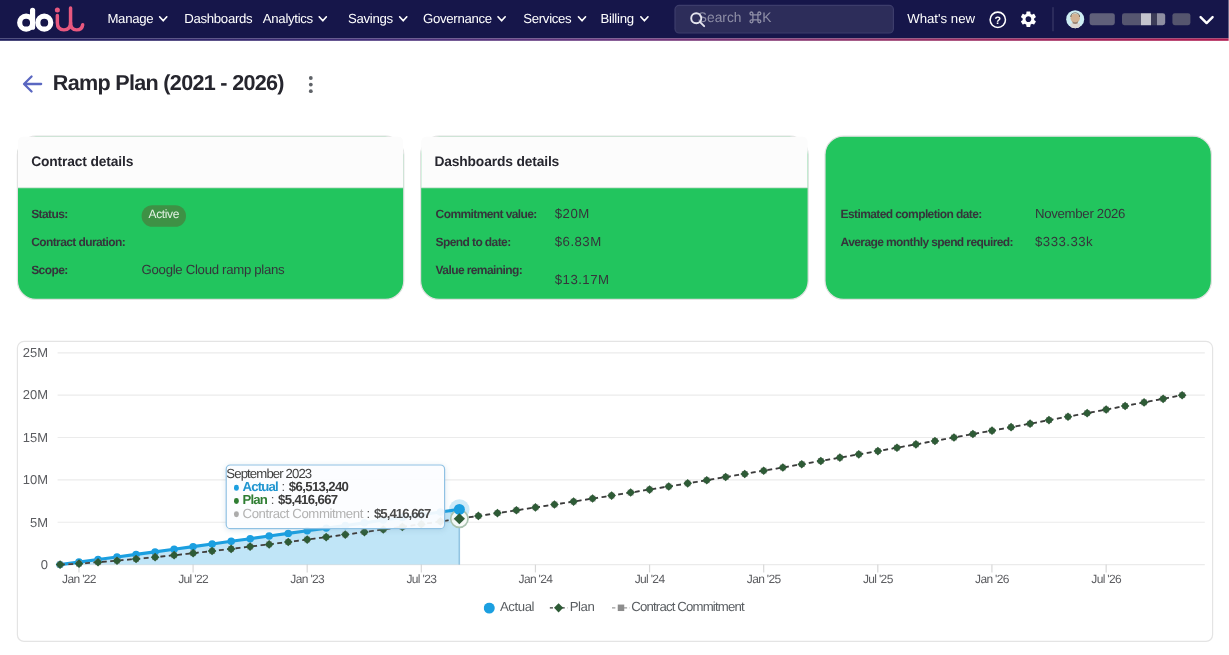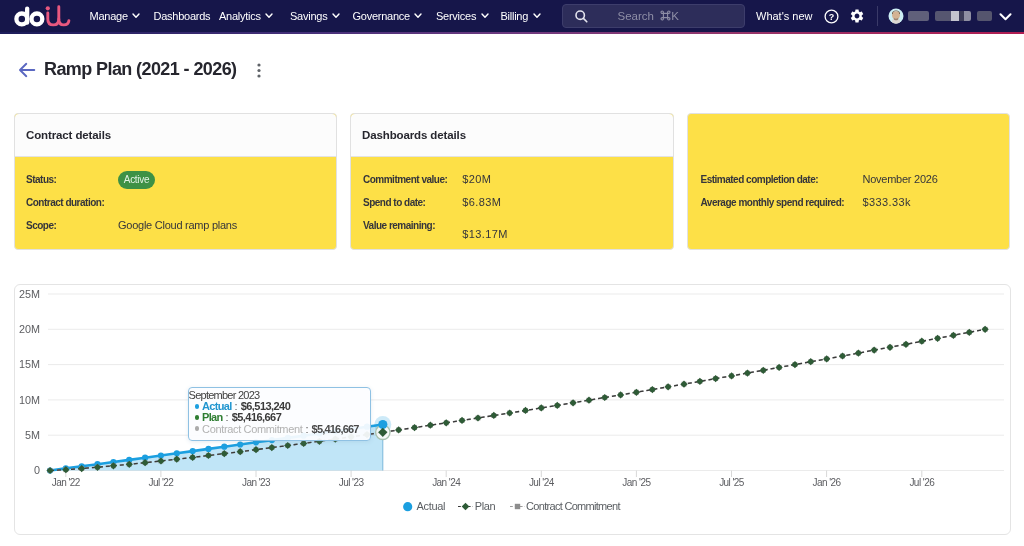--- a/index.html
+++ b/index.html
@@ -3,25 +3,25 @@
 * { margin:0; padding:0; box-sizing:border-box; }
 html,body { width:1024px; height:546px; background:#fff; font-family:"Liberation Sans",sans-serif; overflow:hidden; position:relative; }
 .hdr { position:absolute; left:0; top:0; width:1024px; height:32px; background:#16164a; }
 .grad { position:absolute; left:0; top:32px; width:1024px; height:2px;
   background:linear-gradient(90deg,#1c1c5a 0%,#45307a 30%,#6d3a80 50%,#95356a 72%,#b01c51 100%); }
 .nav { position:absolute; top:0; height:32px; display:flex; align-items:center; color:#fff;
   font-size:11px; font-weight:500; letter-spacing:-0.25px; white-space:nowrap; }
 .nav svg { margin-left:4.5px; }
 .sbox { position:absolute; left:561.5px; top:3.5px; width:183.5px; height:24px; background:#2d2d5a;
   border:1px solid #3d3d6b; border-radius:4px; display:flex; align-items:center; }
-.ph { color:#8e8ea6; font-size:11.5px; margin-left:55px; }
+.ph { color:#8e8ea6; font-size:11.5px; margin-left:19px; }
 .ph svg { vertical-align:-1.5px; margin:0 0.5px 0 2.5px; }
 .title { position:absolute; left:44px; top:59px; font-size:18px; font-weight:700; color:#26262e;
   letter-spacing:-0.59px; line-height:21px; white-space:pre; }
-.card { position:absolute; top:113px; height:137px; border:1px solid #e1e1e1; border-radius:4px; background:#fde047; }
+.card { position:absolute; top:113px; height:137px; border:1px solid #e1e1e1; border-radius:16px; background:#22c55e; }
 .chead { height:43px; border-bottom:1px solid #e3e3e3; display:flex; align-items:center; padding-left:11px;
   font-size:11.5px; font-weight:700; color:#27272f; letter-spacing:-0.12px; background:#fcfcfc; border-radius:4px 4px 0 0; }
 .lb { position:absolute; font-size:10px; font-weight:700; color:#35353b; letter-spacing:-0.5px;
   height:13px; line-height:13px; white-space:pre; }
 .vl { position:absolute; font-size:11px; color:#35353b; letter-spacing:-0.25px; height:13px; line-height:13px; white-space:pre; }
 .dollar { letter-spacing:0.4px; }
 .pill { position:absolute; left:103px; top:56.5px; width:37px; height:18px; border-radius:9px; background:#3e9145;
   color:#e3f2e4; font-size:10px; letter-spacing:-0.3px; text-align:center; line-height:18px; }
 .chartcard { position:absolute; left:14px; top:284px; width:997px; height:251px;
   border:1px solid #e4e4e4; border-radius:6px; background:#fff; }

